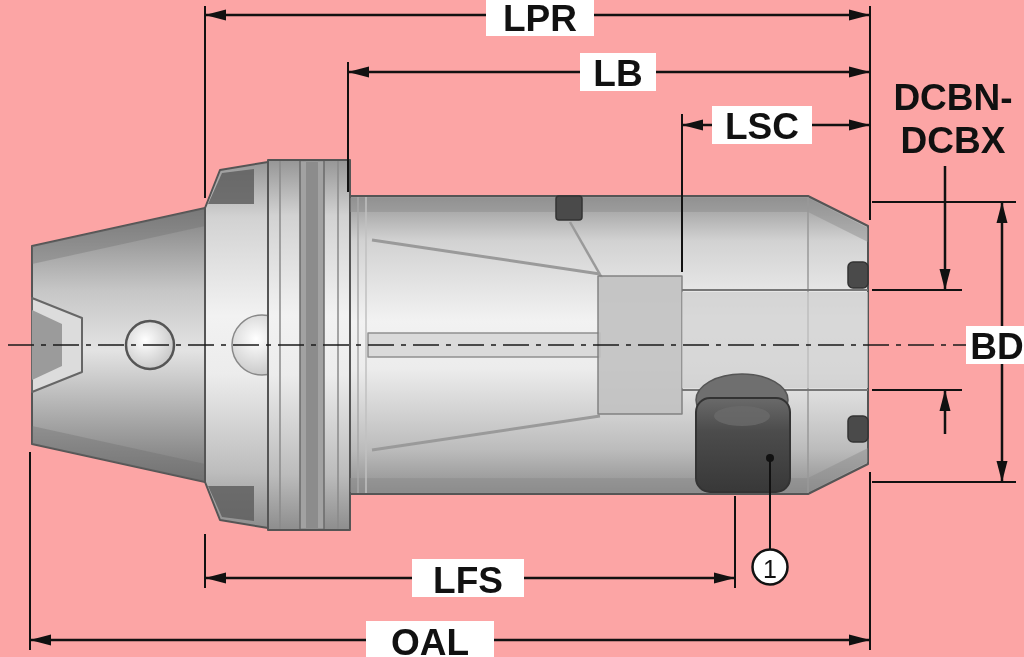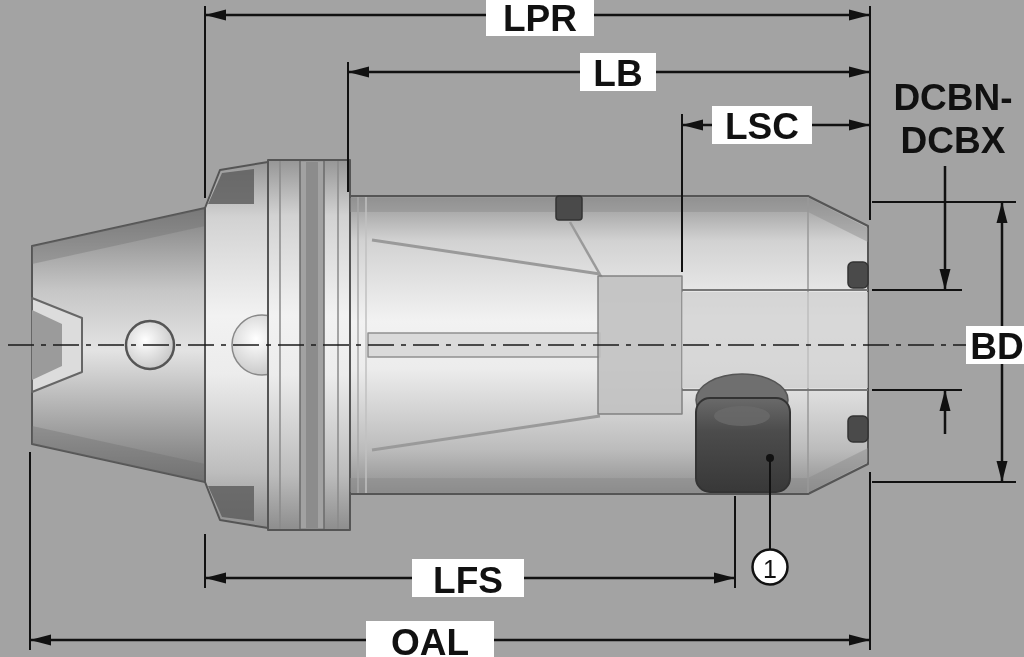--- a/index.html
+++ b/index.html
@@ -1,16 +1,16 @@
 <!DOCTYPE html>
 <html><head>
 <meta charset="utf-8">
 <style>
   html,body{margin:0;padding:0;background:#ffffff;}
-  .canvas{width:1024px;height:657px;position:relative;background:#a3a3a3;overflow:hidden;}
+  .canvas{width:1024px;height:657px;position:relative;background:#fca5a5;overflow:hidden;}
   svg{display:block;}
   .ext{stroke:#111111;stroke-width:2;fill:none;}
   .dim{stroke:#111111;stroke-width:2.5;fill:none;}
   .edge{stroke:#555555;stroke-width:2;}
   .dim-text{font-family:"Liberation Sans",sans-serif;font-weight:bold;font-size:37px;fill:#111111;}
   .callout-text{font-family:"Liberation Sans",sans-serif;font-weight:normal;font-size:25px;fill:#111111;}
 </style>
 </head>
 <body>
 

